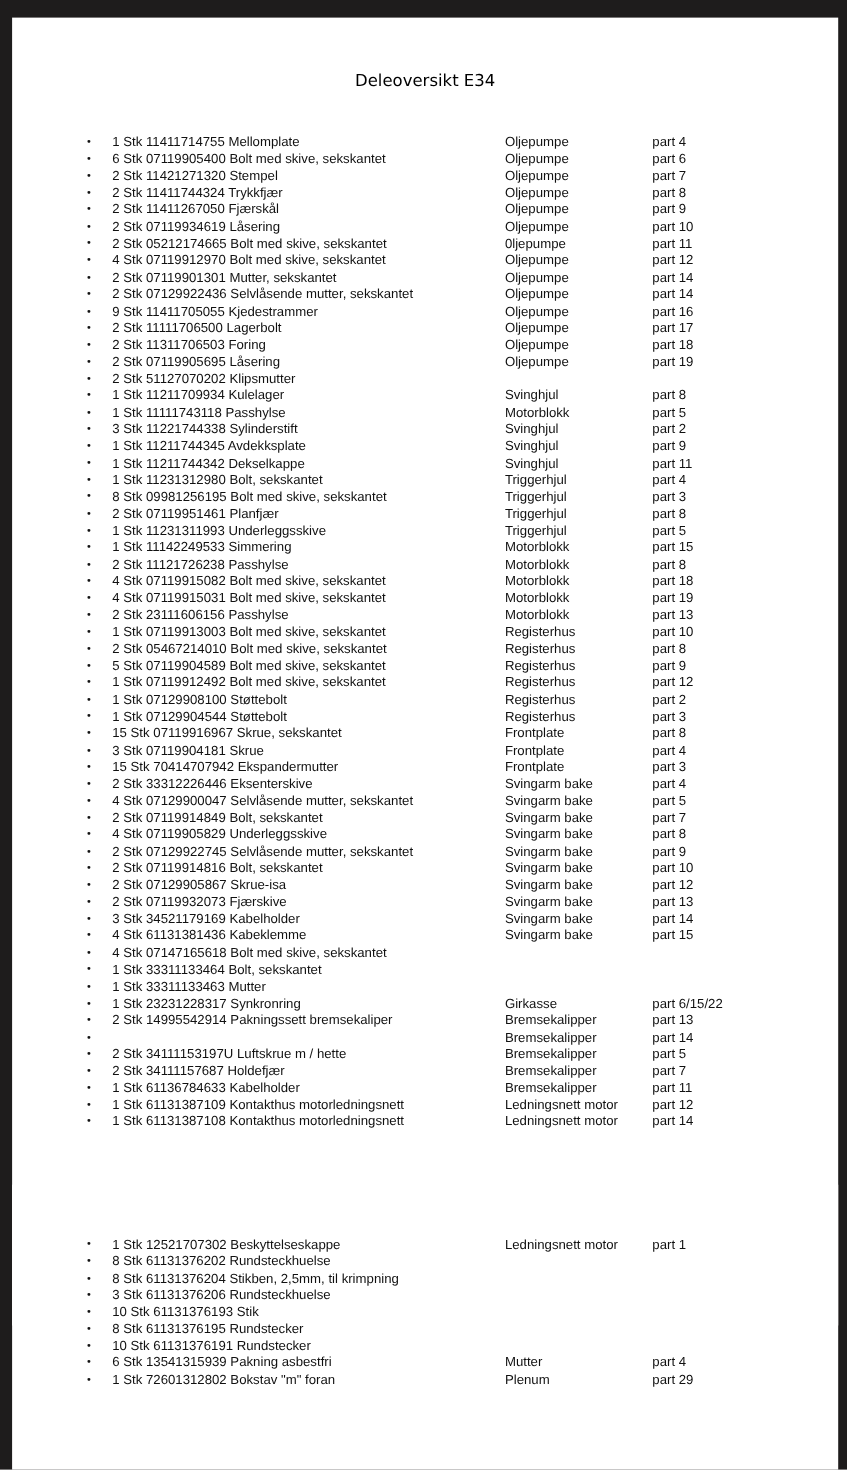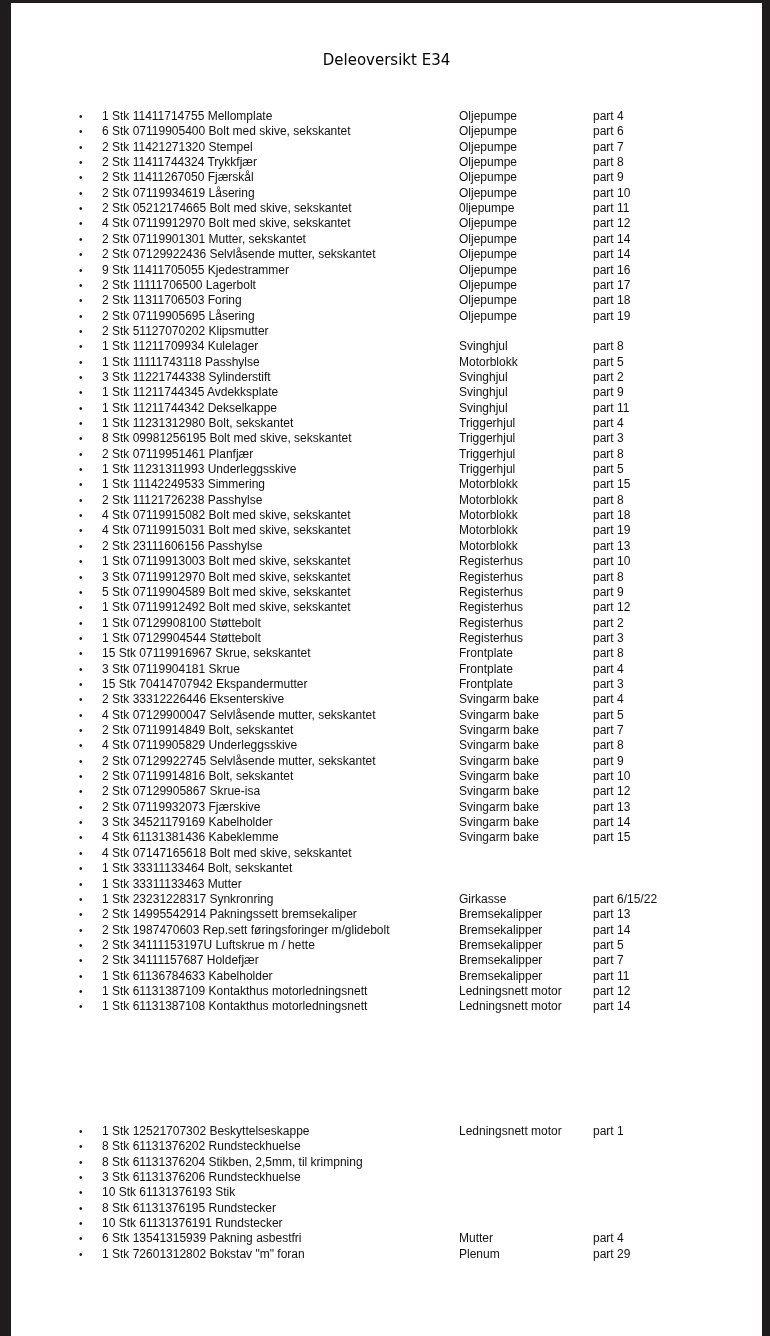--- a/index.html
+++ b/index.html
@@ -1,21 +1,21 @@
 <!DOCTYPE html>
 <html><head>
 <meta charset="utf-8">
 <style>
   html, body { margin: 0; padding: 0; }
   body {
     width: 770px; height: 1336px; background: #1e1c1c; position: relative; overflow: hidden;
     font-family: "Liberation Sans", sans-serif;
   }
   .page { position: absolute; left: 11px; width: 751px; background: #ffffff; }
-  #page1 { top: 3px; height: 1189px; }
+  #page1 { top: 16px; height: 1189px; }
   #page2 { top: 1077px; height: 259px; }
   .title {
     position: absolute; left: 0; right: 0; top: 48px; text-align: center;
     font-family: "DejaVu Sans", sans-serif; font-size: 15px; color: #000;
   }
   .list { position: absolute; left: 0; top: 0; margin: 0; padding: 0; list-style: none; }
   .row {
     position: absolute; left: 0; height: 15px; width: 740px;
     font-size: 12px; line-height: 15px; color: #111; white-space: nowrap;
   }
@@ -205,21 +205,21 @@
         <span class="part">part 13</span>
       </li>
       <li class="row" style="top: 551.15px;">
         <span class="bullet">•</span>
         <span class="desc">1 Stk 07119913003 Bolt med skive, sekskantet</span>
         <span class="group">Registerhus</span>
         <span class="part">part 10</span>
       </li>
       <li class="row" style="top: 566.5px;">
         <span class="bullet">•</span>
-        <span class="desc">3 Stk 07119912970 Bolt med skive, sekskantet</span>
+        <span class="desc">2 Stk 05467214010 Bolt med skive, sekskantet</span>
         <span class="group">Registerhus</span>
         <span class="part">part 8</span>
       </li>
       <li class="row" style="top: 581.85px;">
         <span class="bullet">•</span>
         <span class="desc">5 Stk 07119904589 Bolt med skive, sekskantet</span>
         <span class="group">Registerhus</span>
         <span class="part">part 9</span>
       </li>
       <li class="row" style="top: 597.2px;">
@@ -343,21 +343,20 @@
         <span class="part">part 6/15/22</span>
       </li>
       <li class="row" style="top: 904.2px;">
         <span class="bullet">•</span>
         <span class="desc">2 Stk 14995542914 Pakningssett bremsekaliper</span>
         <span class="group">Bremsekalipper</span>
         <span class="part">part 13</span>
       </li>
       <li class="row" style="top: 919.55px;">
         <span class="bullet">•</span>
-        <span class="desc">2 Stk 1987470603 Rep.sett føringsforinger m/glidebolt</span>
         <span class="group">Bremsekalipper</span>
         <span class="part">part 14</span>
       </li>
       <li class="row" style="top: 934.9px;">
         <span class="bullet">•</span>
         <span class="desc">2 Stk 34111153197U Luftskrue m / hette</span>
         <span class="group">Bremsekalipper</span>
         <span class="part">part 5</span>
       </li>
       <li class="row" style="top: 950.25px;">

